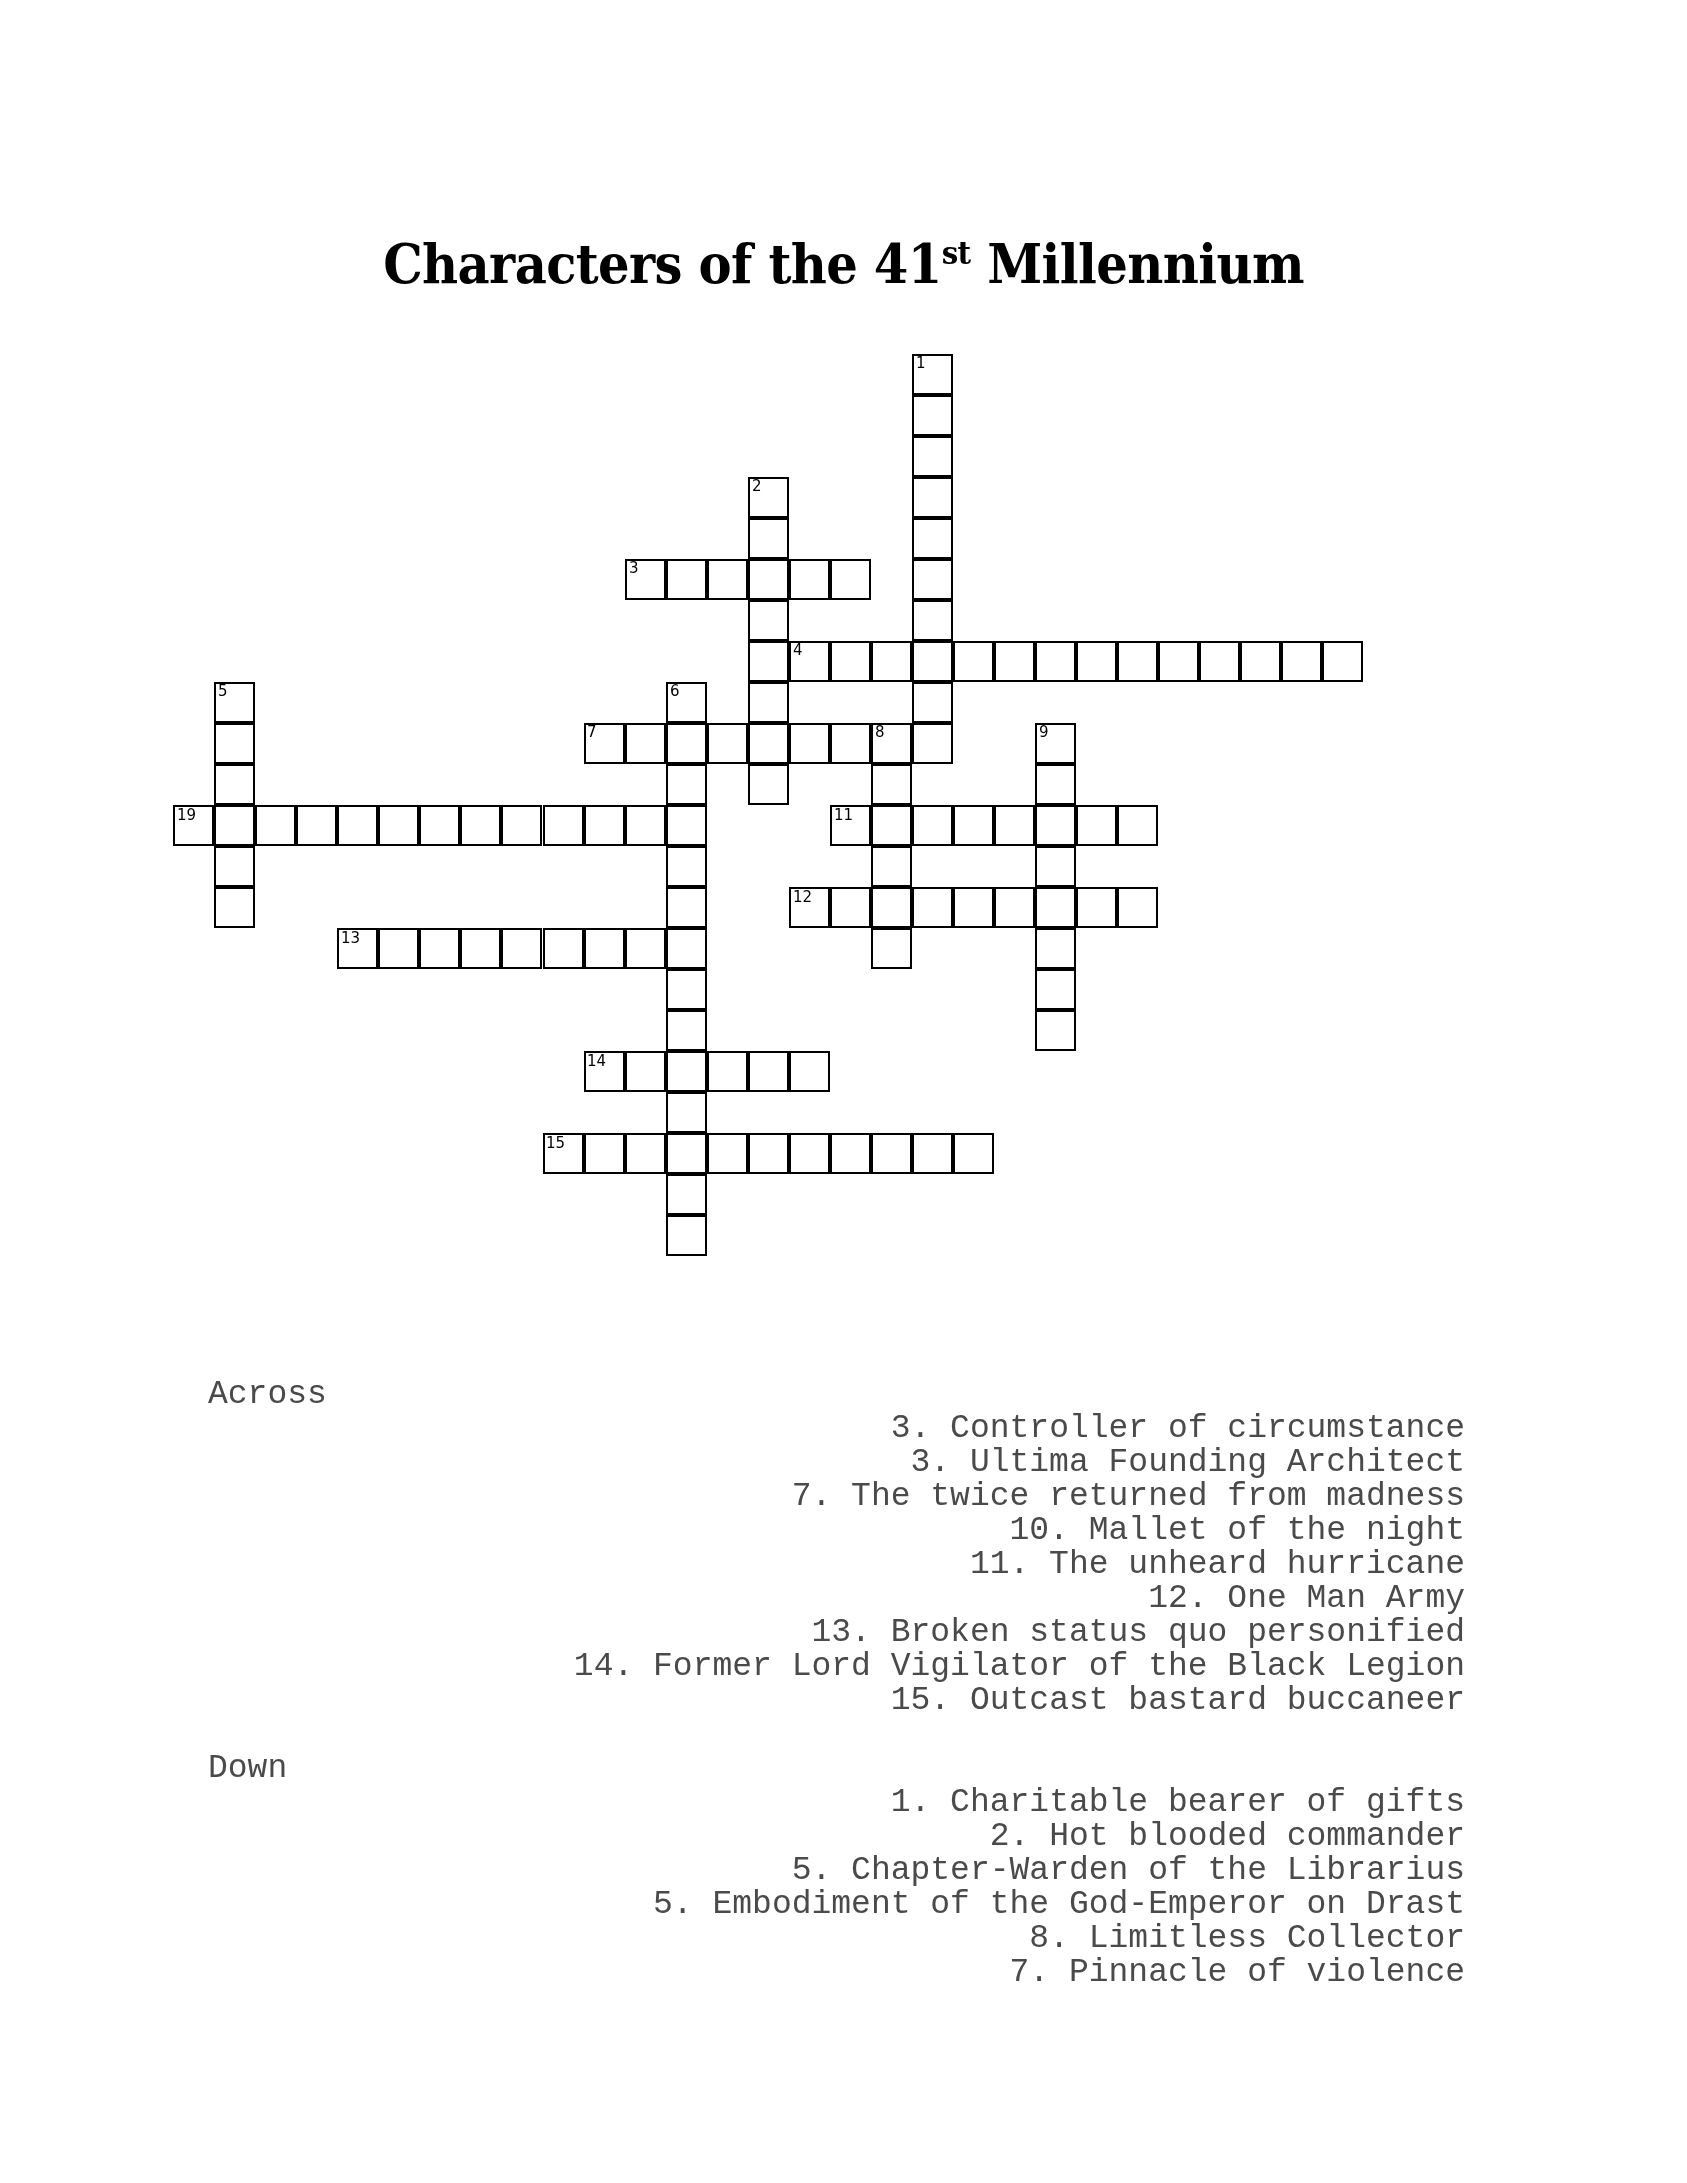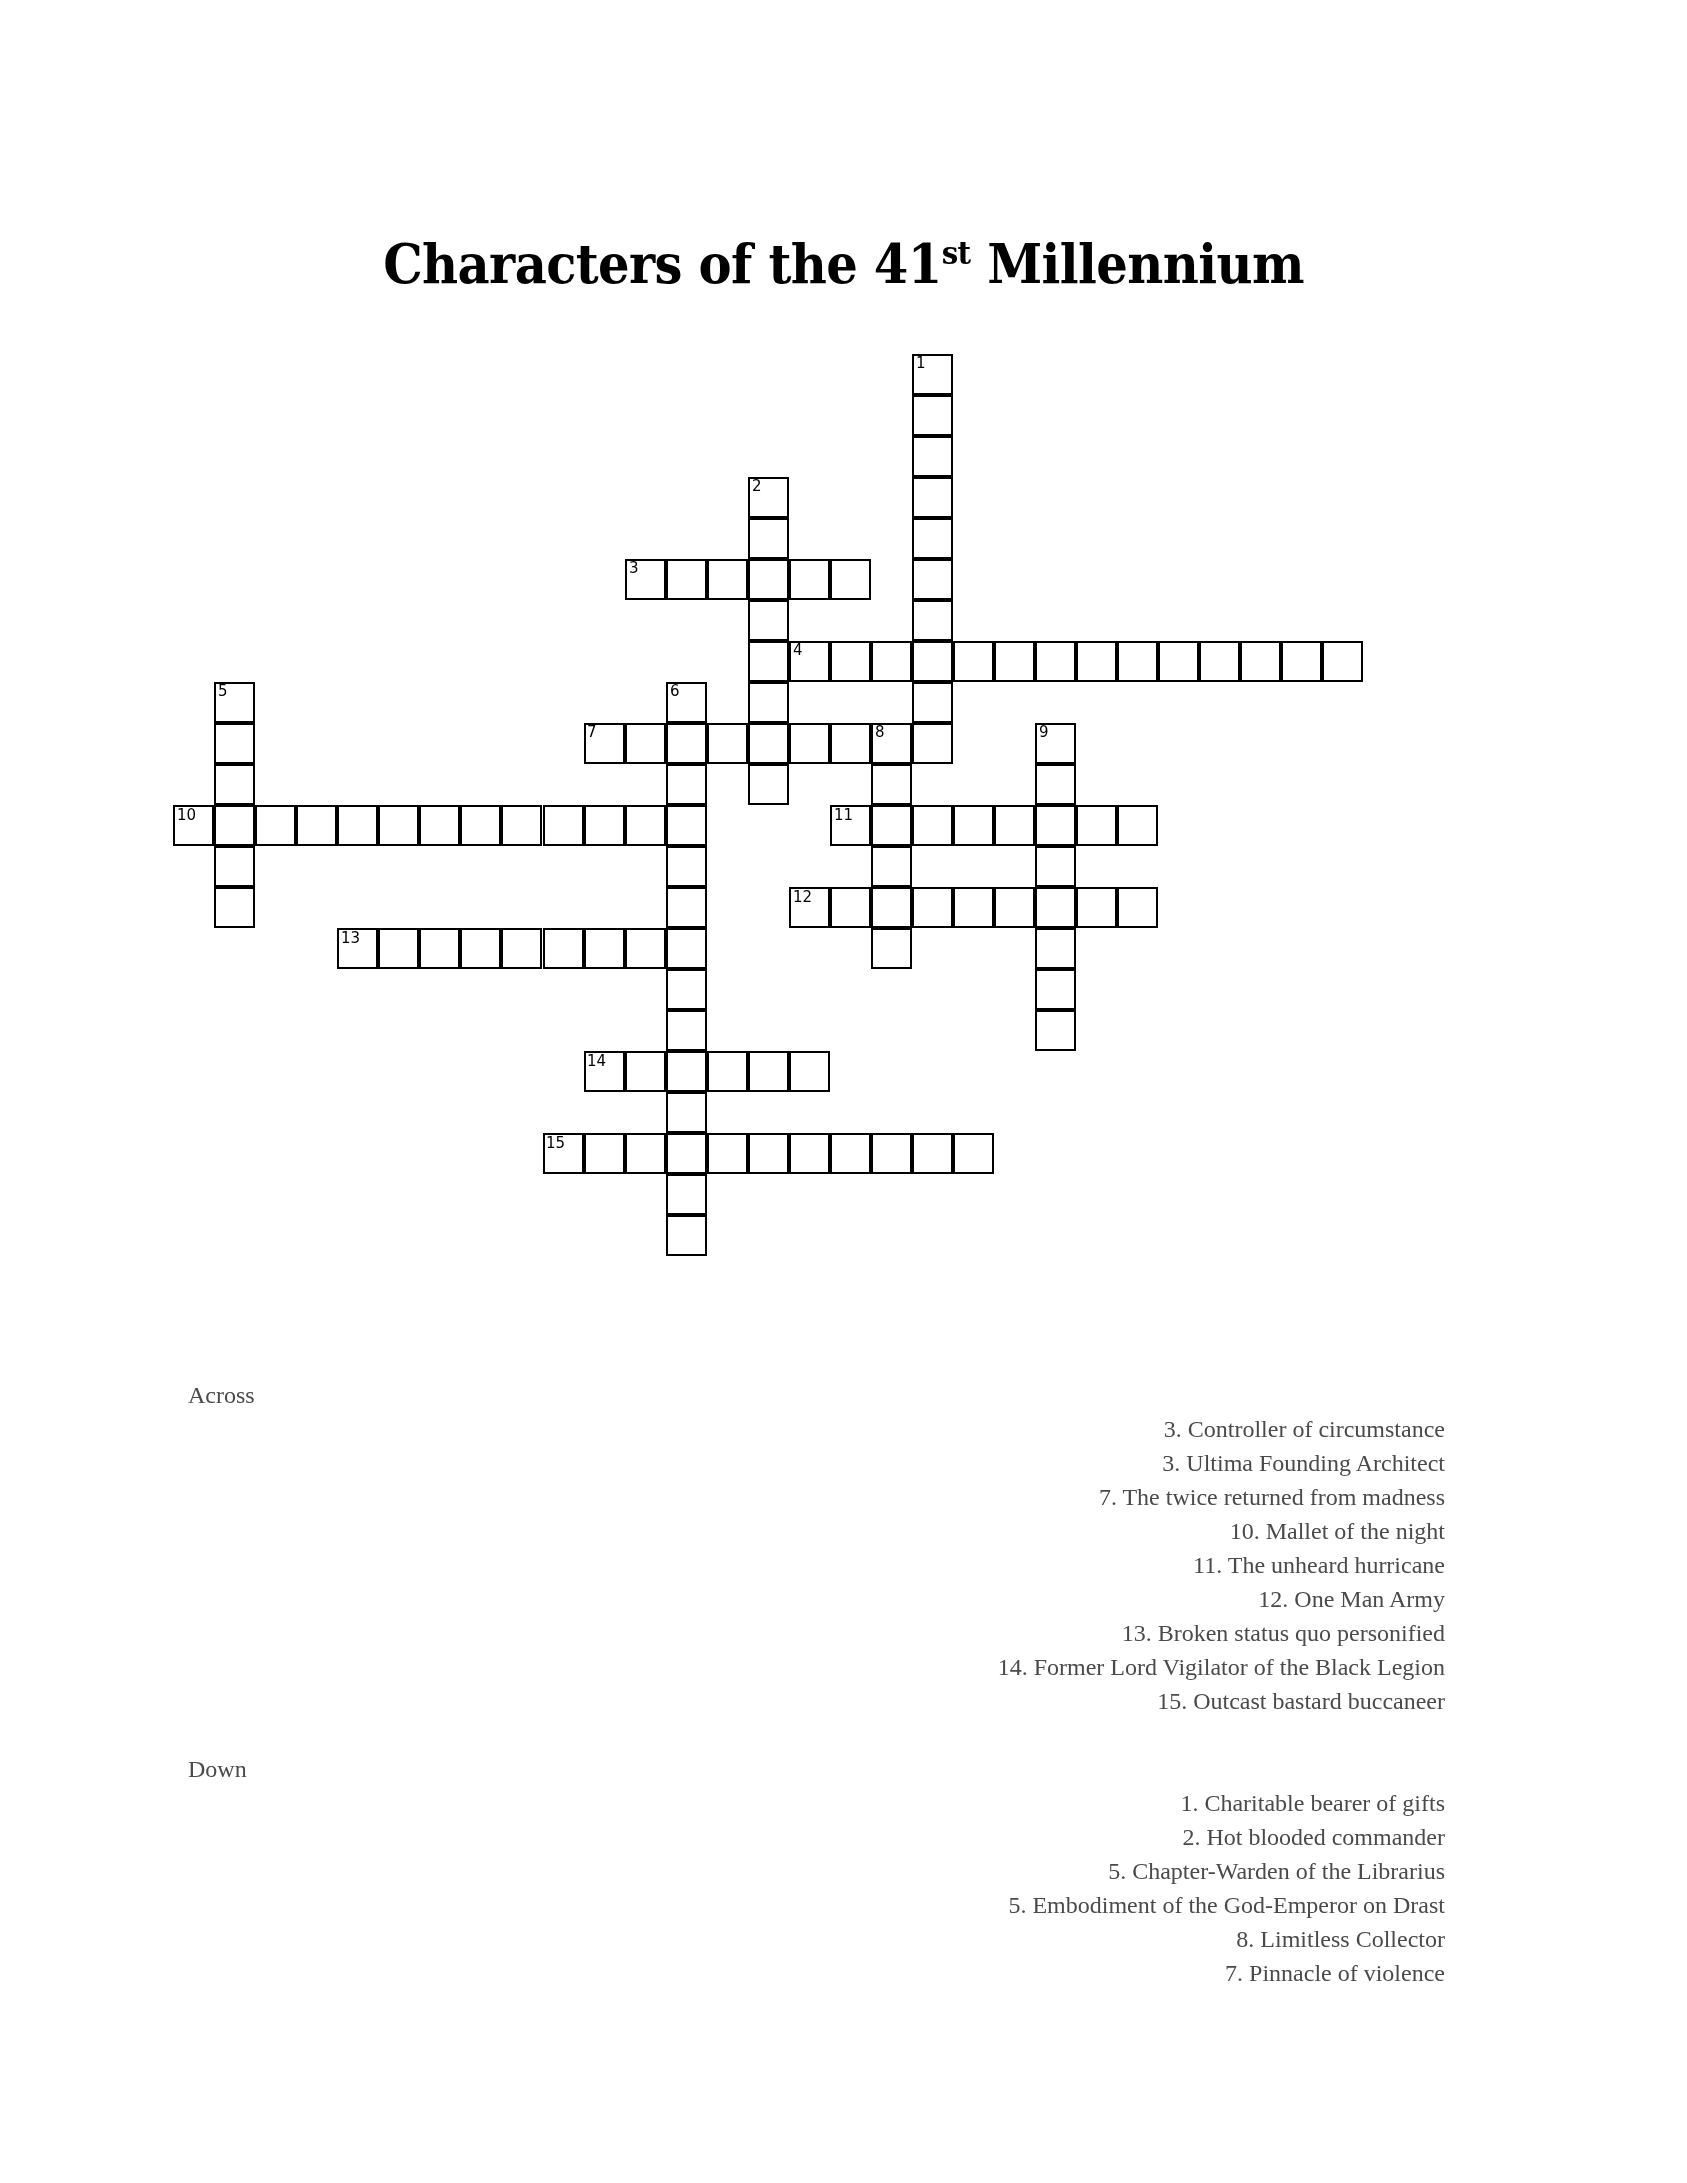--- a/index.html
+++ b/index.html
@@ -66,25 +66,25 @@
     font-size: 15px;
     line-height: 15px;
     color: #000000;
     pointer-events: none;
     white-space: nowrap;
   }
 
   
   #clues {
     position: absolute;
-    left: 188px;
+    left: 208px;
     top: 1330px;
     width: 1257px;
-    font-family: Liberation Serif, serif;
-    font-size: 24px;
+    font-family: Liberation Mono, monospace;
+    font-size: 33px;
     line-height: 34px;
     color: #4a4a4a;
   }
   #clues .heading {
     color: #4a4a4a;
   }
   #clues .clue-line {
     color: #4a4a4a;
     white-space: pre;
     text-align: right;
@@ -227,21 +227,21 @@
       <div class="xw-cell" style="left: 953px; top: 1085px; width: 41px; height: 41px;"></div>
       <div class="xw-num" style="left: 916px; top: 308px;">1</div>
       <div class="xw-num" style="left: 752px; top: 431px;">2</div>
       <div class="xw-num" style="left: 629px; top: 513px;">3</div>
       <div class="xw-num" style="left: 793px; top: 595px;">4</div>
       <div class="xw-num" style="left: 218px; top: 636px;">5</div>
       <div class="xw-num" style="left: 670px; top: 636px;">6</div>
       <div class="xw-num" style="left: 587px; top: 677px;">7</div>
       <div class="xw-num" style="left: 875px; top: 677px;">8</div>
       <div class="xw-num" style="left: 1039px; top: 677px;">9</div>
-      <div class="xw-num" style="left: 177px; top: 760px;">10</div>
+      <div class="xw-num" style="left: 177px; top: 760px;">19</div>
       <div class="xw-num" style="left: 834px; top: 760px;">11</div>
       <div class="xw-num" style="left: 793px; top: 842px;">12</div>
       <div class="xw-num" style="left: 341px; top: 883px;">13</div>
       <div class="xw-num" style="left: 587px; top: 1006px;">14</div>
       <div class="xw-num" style="left: 546px; top: 1088px;">15</div>
     </div>
 
   <div id="clues">
       <div class="heading">Across</div>
       <div class="clue-line">3. Controller of circumstance</div>

